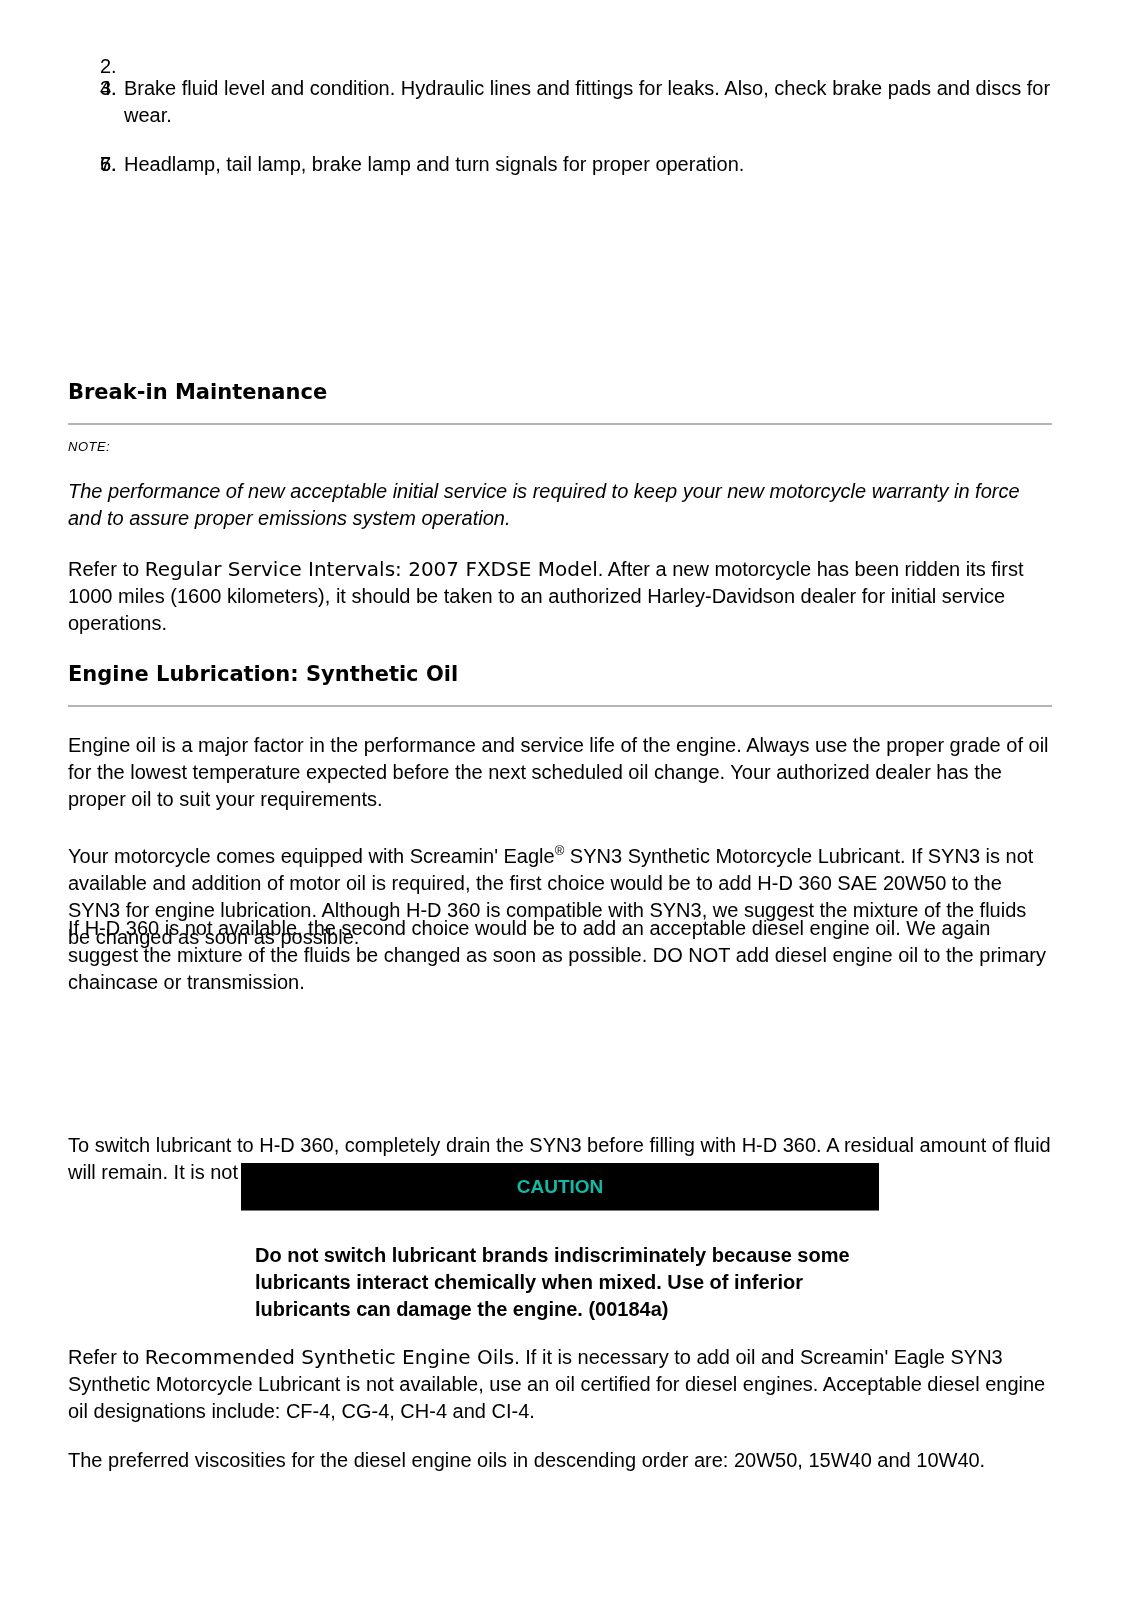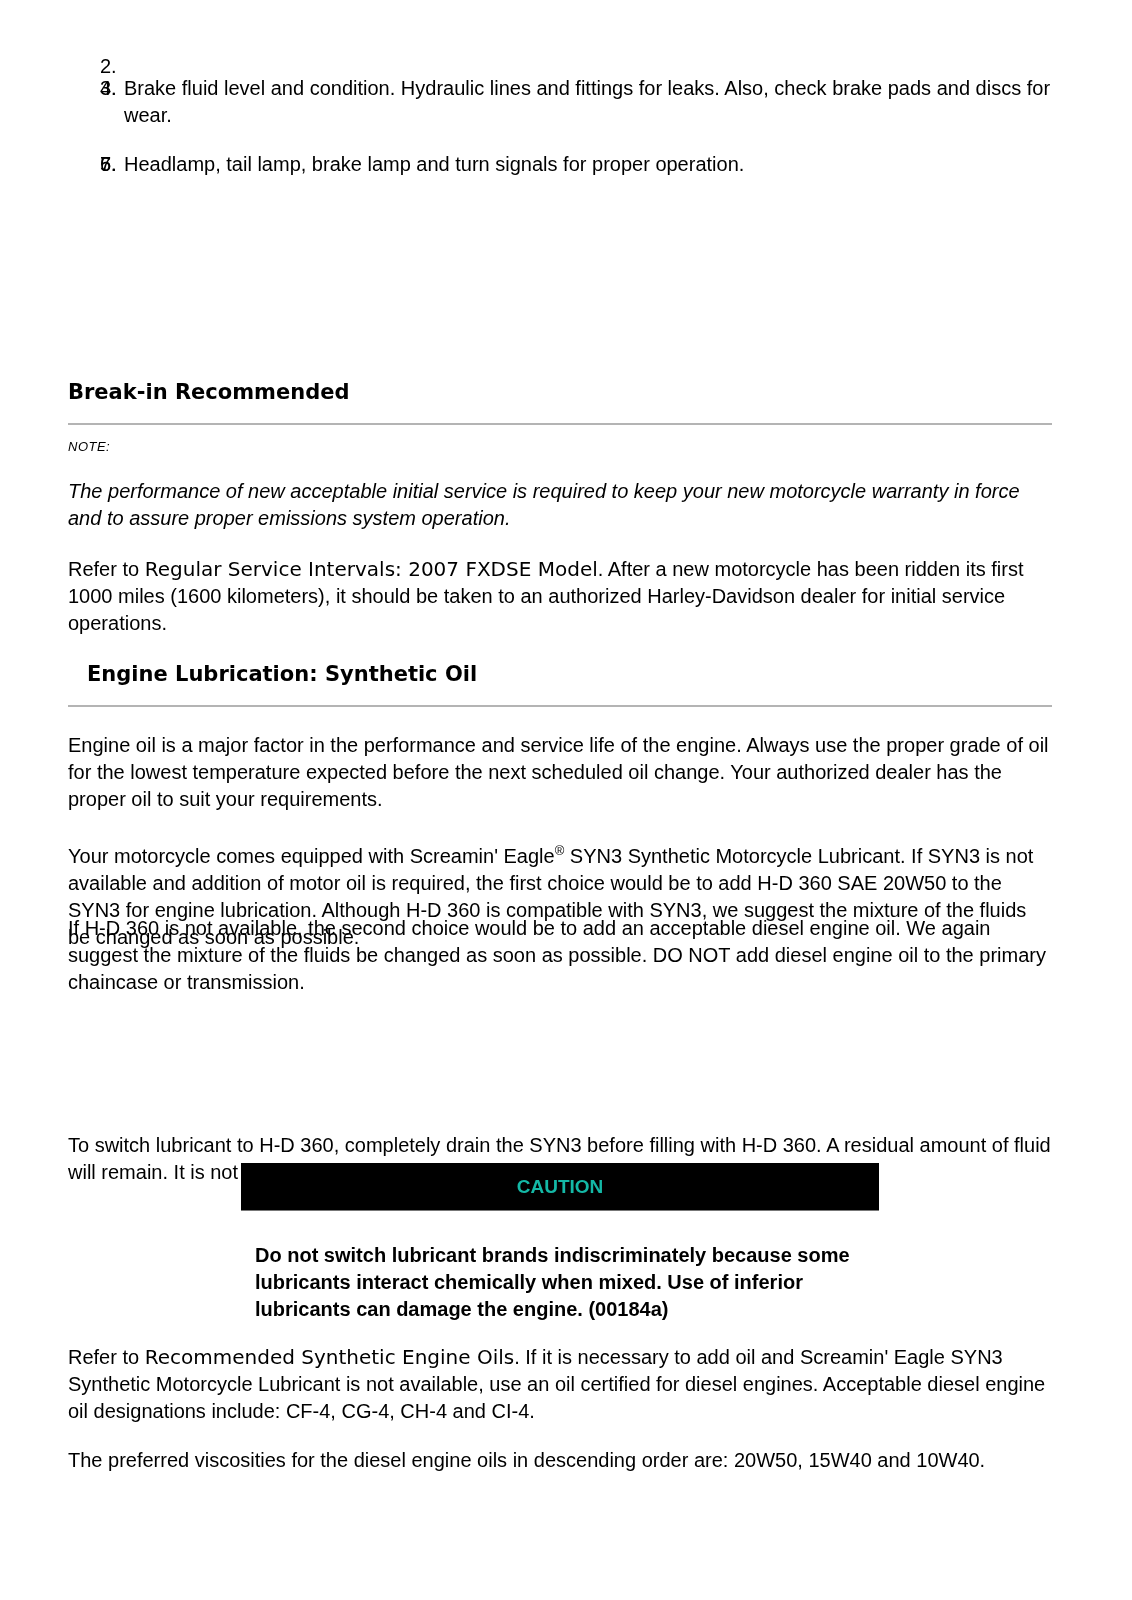--- a/index.html
+++ b/index.html
@@ -128,29 +128,29 @@
     </li>
     <li>
       <span class="num">6.</span>
     </li>
     <li>
       <span class="num">7.</span>
       <span>Headlamp, tail lamp, brake lamp and turn signals for proper operation.</span>
     </li>
   </ol>
 
-  <h2 class="heading" style="top:378px;">Break-in Recommended</h2>
+  <h2 class="heading" style="top:378px;">Break-in Maintenance</h2>
   <div class="rule" style="top:423px;"></div>
 
   <div class="note-label" style="top:439px;">NOTE:</div>
   <p class="para italic" style="top:478px;">The performance of new acceptable initial service is required to keep your new motorcycle warranty in force and to assure proper emissions system operation.</p>
 
   <p class="para" style="top:556px;"><span>Refer to </span><span class="xref">Regular Service Intervals: 2007 FXDSE Model</span><span>. After a new motorcycle has been ridden its first 1000 miles (1600 kilometers), it should be taken to an authorized Harley-Davidson dealer for initial service operations.</span></p>
 
-  <h2 class="heading" style="top:660px;margin-left:19px;">Engine Lubrication: Synthetic Oil</h2>
+  <h2 class="heading" style="top:660px;">Engine Lubrication: Synthetic Oil</h2>
   <div class="rule" style="top:705px;"></div>
 
   <p class="para" style="top:732px;">Engine oil is a major factor in the performance and service life of the engine. Always use the proper grade of oil for the lowest temperature expected before the next scheduled oil change. Your authorized dealer has the proper oil to suit your requirements.</p>
 
   <p class="para" style="top:843px;"><span>Your motorcycle comes equipped with Screamin' Eagle</span><sup class="reg">®</sup><span> SYN3 Synthetic Motorcycle Lubricant. If SYN3 is not available and addition of motor oil is required, the first choice would be to add H-D 360 SAE 20W50 to the SYN3 for engine lubrication. Although H-D 360 is compatible with SYN3, we suggest the mixture of the fluids be changed as soon as possible.</span></p>
 
   <p class="para" style="top:915px;">If H-D 360 is not available, the second choice would be to add an acceptable diesel engine oil. We again suggest the mixture of the fluids be changed as soon as possible. DO NOT add diesel engine oil to the primary chaincase or transmission.</p>
 
   <p class="para" style="top:1132px;">To switch lubricant to H-D 360, completely drain the SYN3 before filling with H-D 360. A residual amount of fluid will remain. It is not required to flush out the residual fluid.</p>
 

